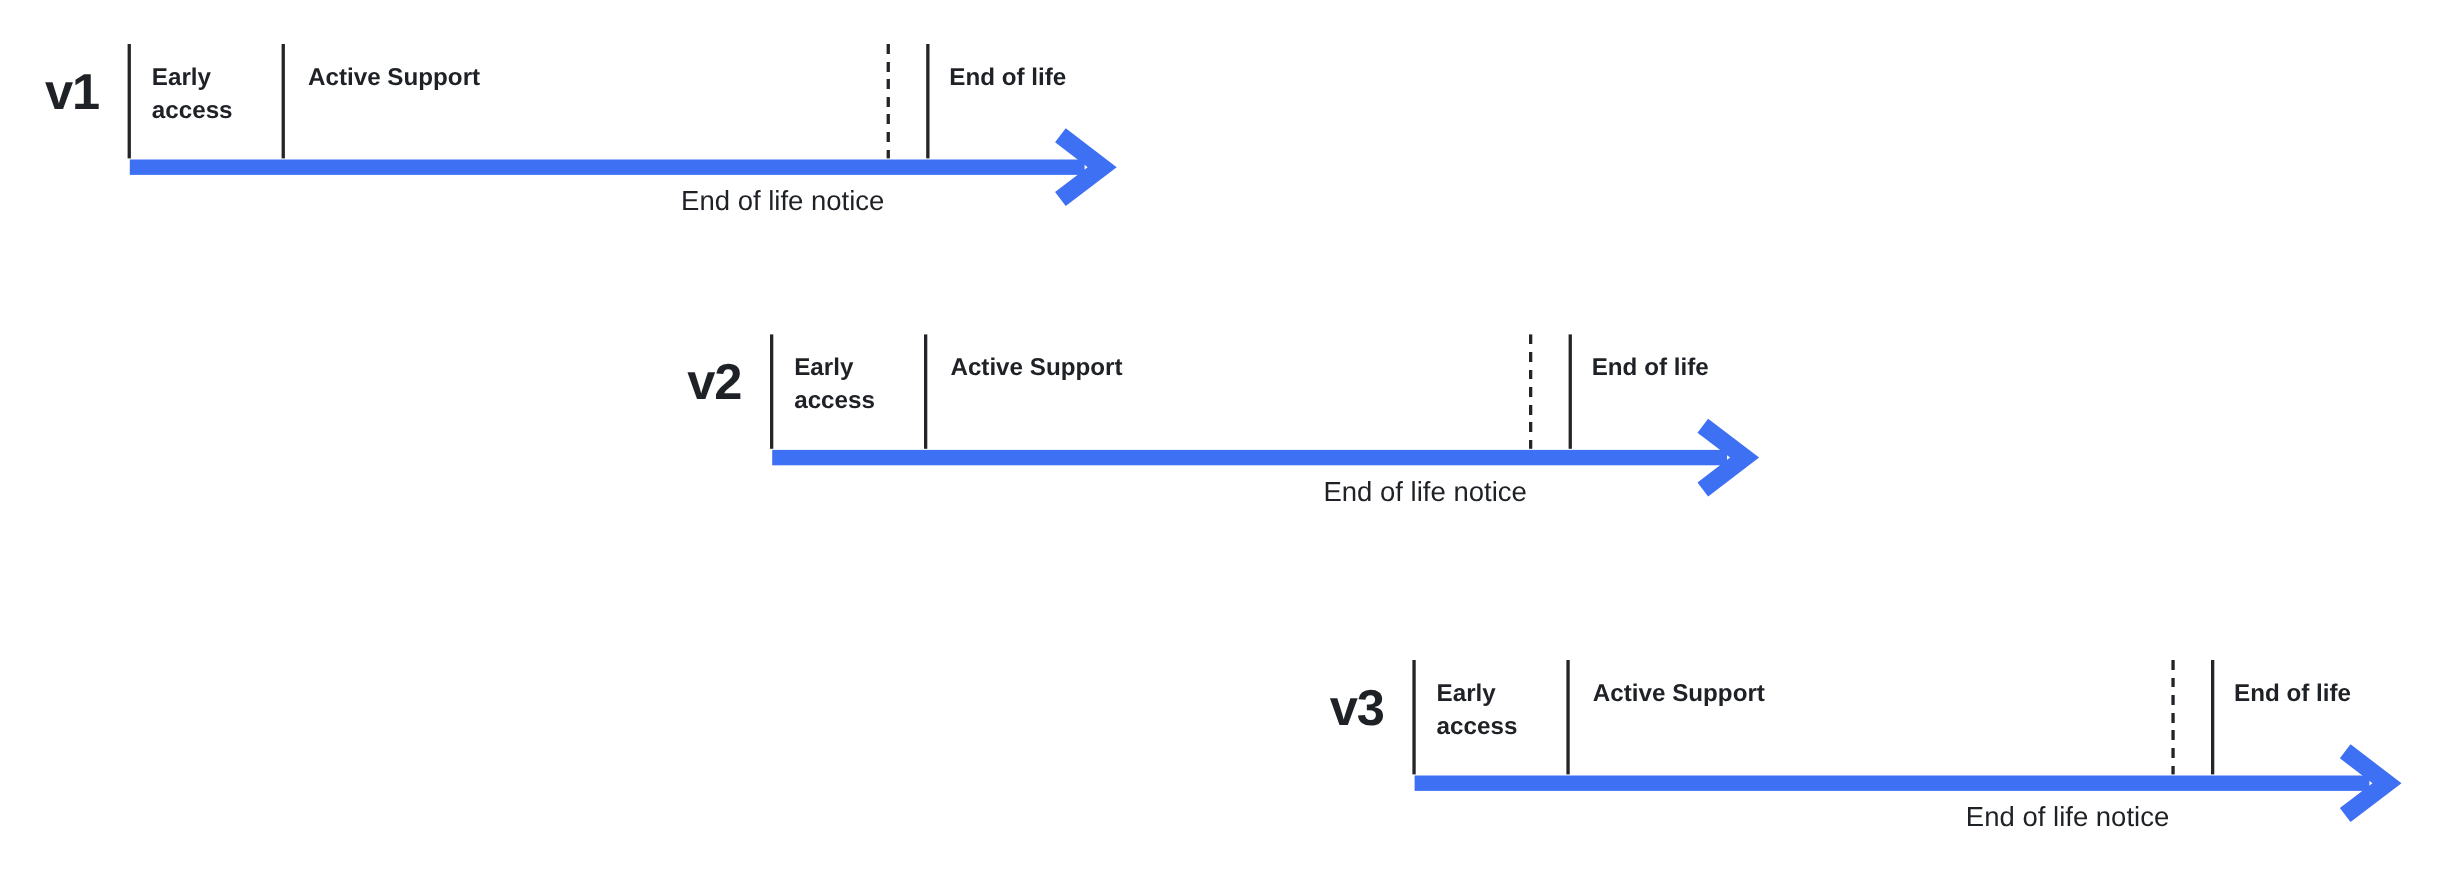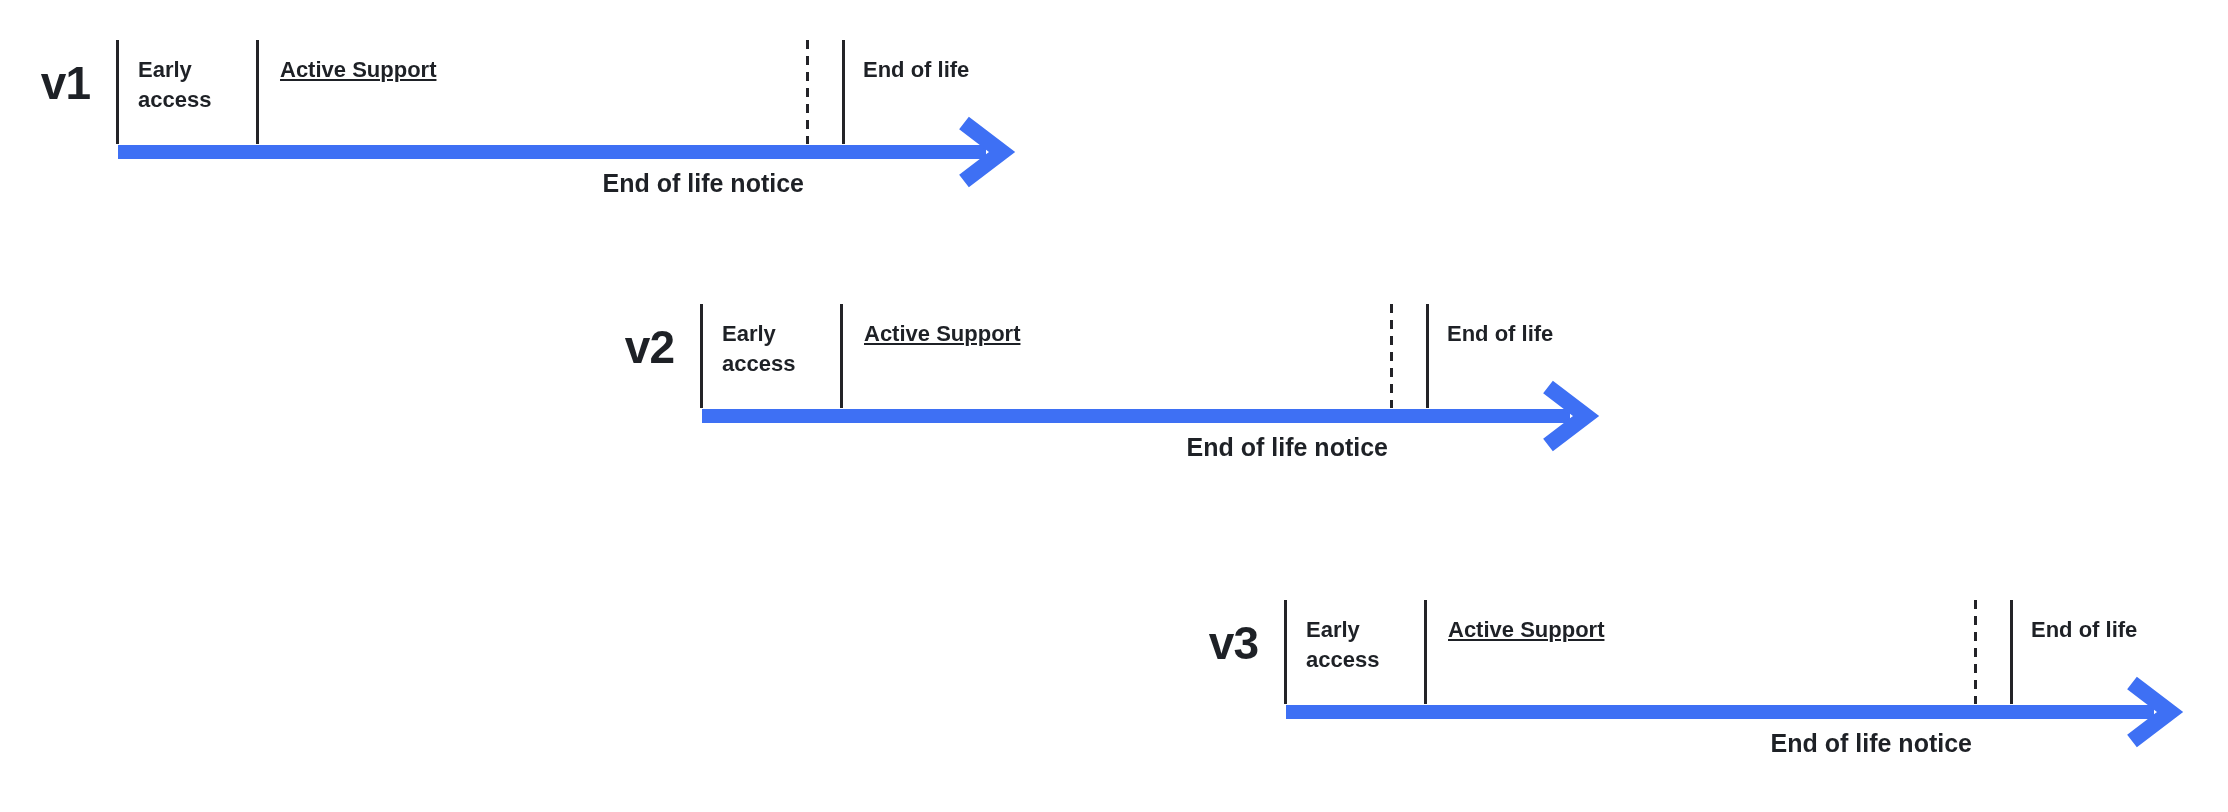--- a/index.html
+++ b/index.html
@@ -39,26 +39,26 @@
       transparent 9px, transparent 16px);
   }
   .phase-label {
     position: absolute;
     top: 16px;
     font-size: 22px; line-height: 30px; font-weight: 700;
     color: #1e2126;
     margin-top: 19px;
   }
   .label-early  { left: 140px; width: 120px; }
-  .label-active { left: 282px; white-space: nowrap; text-decoration: underline; }
+  .label-active { left: 282px; white-space: nowrap; }
   .label-eol    { left: 865px; white-space: nowrap; text-align: right; }
   .label-notice {
     position: absolute;
     left: 500px; top: 148px; width: 306px;
-    font-size: 25px; line-height: 30px; font-weight: 700;
+    font-size: 25px; line-height: 30px; font-weight: 400;
     text-align: right; white-space: nowrap;
     color: #1e2126;
   }
   .arrow-svg {
     position: absolute;
     left: 118px; top: 95px;
     width: 920px; height: 74px;
     display: block;
   }
   

